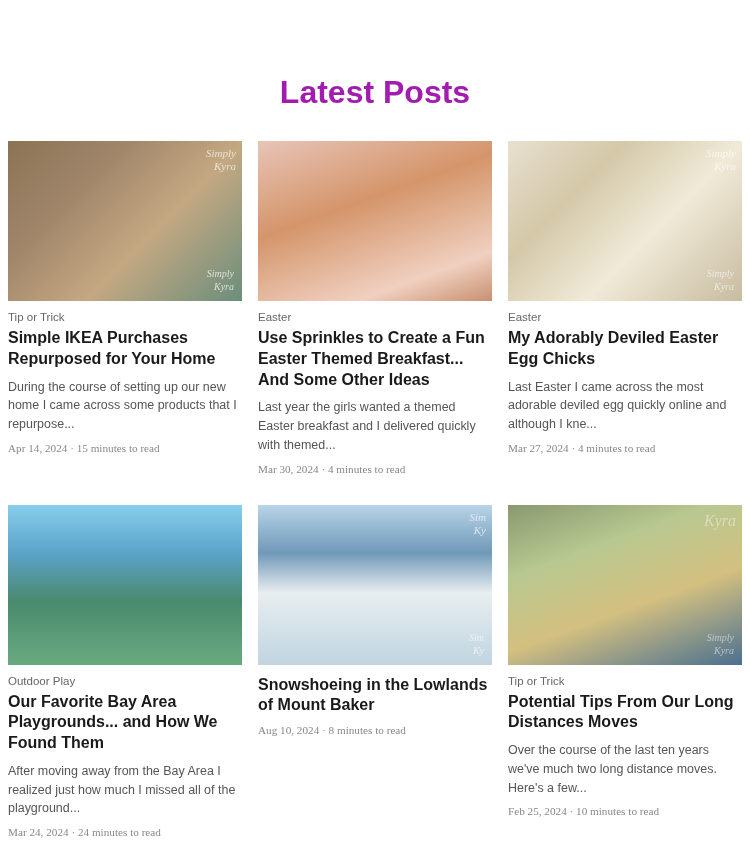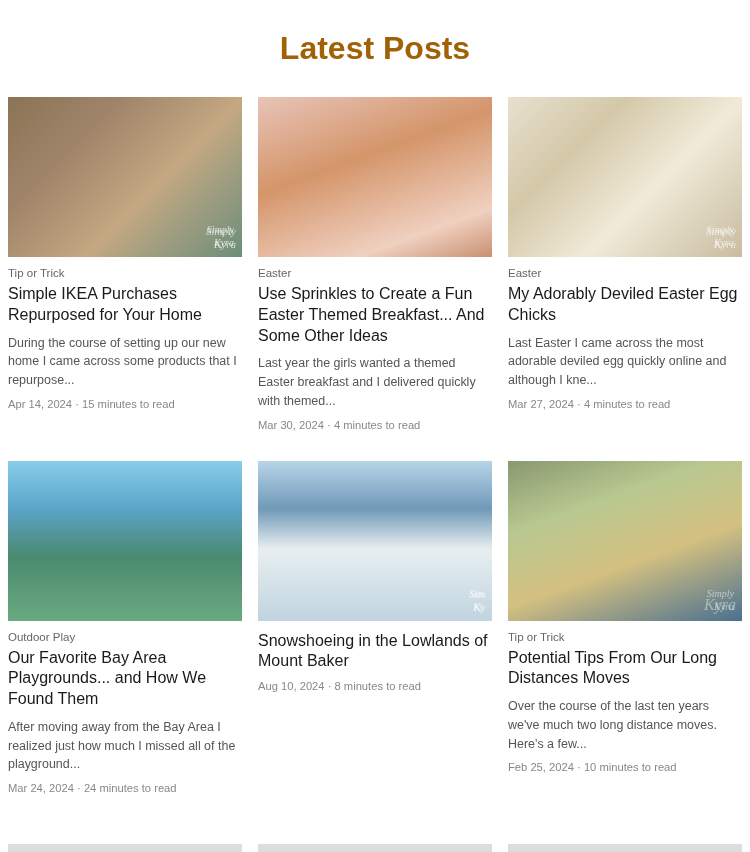--- a/index.html
+++ b/index.html
@@ -10,22 +10,23 @@
       max-width: 750px;
       margin: 0 auto;
     }
     .page-header {
       text-align: center;
       padding: 30px 20px 20px;
     }
     .page-title {
       font-size: 2rem;
       font-weight: bold;
-      color: #a16207;
+      color: #a21caf;
       font-family: Arial, sans-serif;
+      margin-top: 44px;
     }
     .posts-grid {
       display: grid;
       grid-template-columns: repeat(3, 1fr);
       gap: 0;
       padding: 10px 0;
     }
     .post-card {
       padding: 0 8px 30px 8px;
       cursor: pointer;
@@ -121,58 +122,58 @@
     .img-outdoor2 {
       background: linear-gradient(135deg, #6b8060 0%, #4a6040 40%, #8a9870 100%);
     }
     .watermark {
       position: absolute;
       bottom: 0;
       right: 0;
       width: 100%;
       height: 100%;
       display: flex;
-      align-items: flex-end;
+      align-items: flex-start;
       justify-content: flex-end;
       padding: 6px;
       pointer-events: none;
     }
     .watermark-text {
       color: rgba(255,255,255,0.65);
       font-size: 11px;
       font-style: italic;
       line-height: 1.2;
       text-align: right;
     }
     .post-category {
       font-size: 0.72rem;
       color: #666;
       text-transform: none;
       margin-bottom: 5px;
       font-family: Arial, sans-serif;
     }
     .post-title {
       font-size: 1rem;
-      font-weight: normal;
+      font-weight: bold;
       color: #1a1a1a;
       line-height: 1.3;
       margin-bottom: 8px;
       font-family: Arial, sans-serif;
     }
     .post-excerpt {
       font-size: 0.78rem;
       color: #555;
       line-height: 1.5;
       margin-bottom: 8px;
       font-family: Arial, sans-serif;
     }
     .post-meta {
       font-size: 0.7rem;
       color: #888;
-      font-family: Liberation Sans, sans-serif;
+      font-family: Liberation Serif, serif;
     }
     .bottom-row {
       display: grid;
       grid-template-columns: repeat(3, 1fr);
       gap: 0;
       padding: 10px 0 0 0;
     }
     .bottom-image-card {
       padding: 0 8px;
       cursor: pointer;

